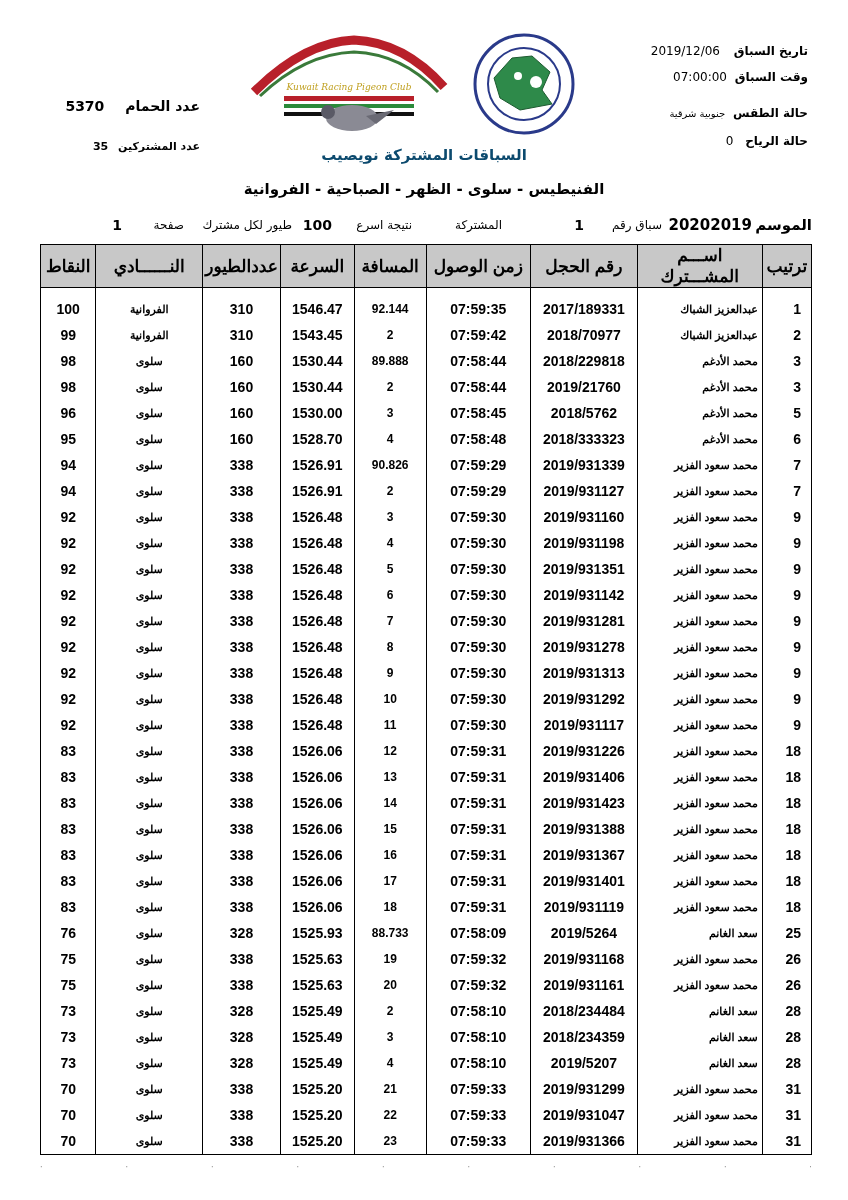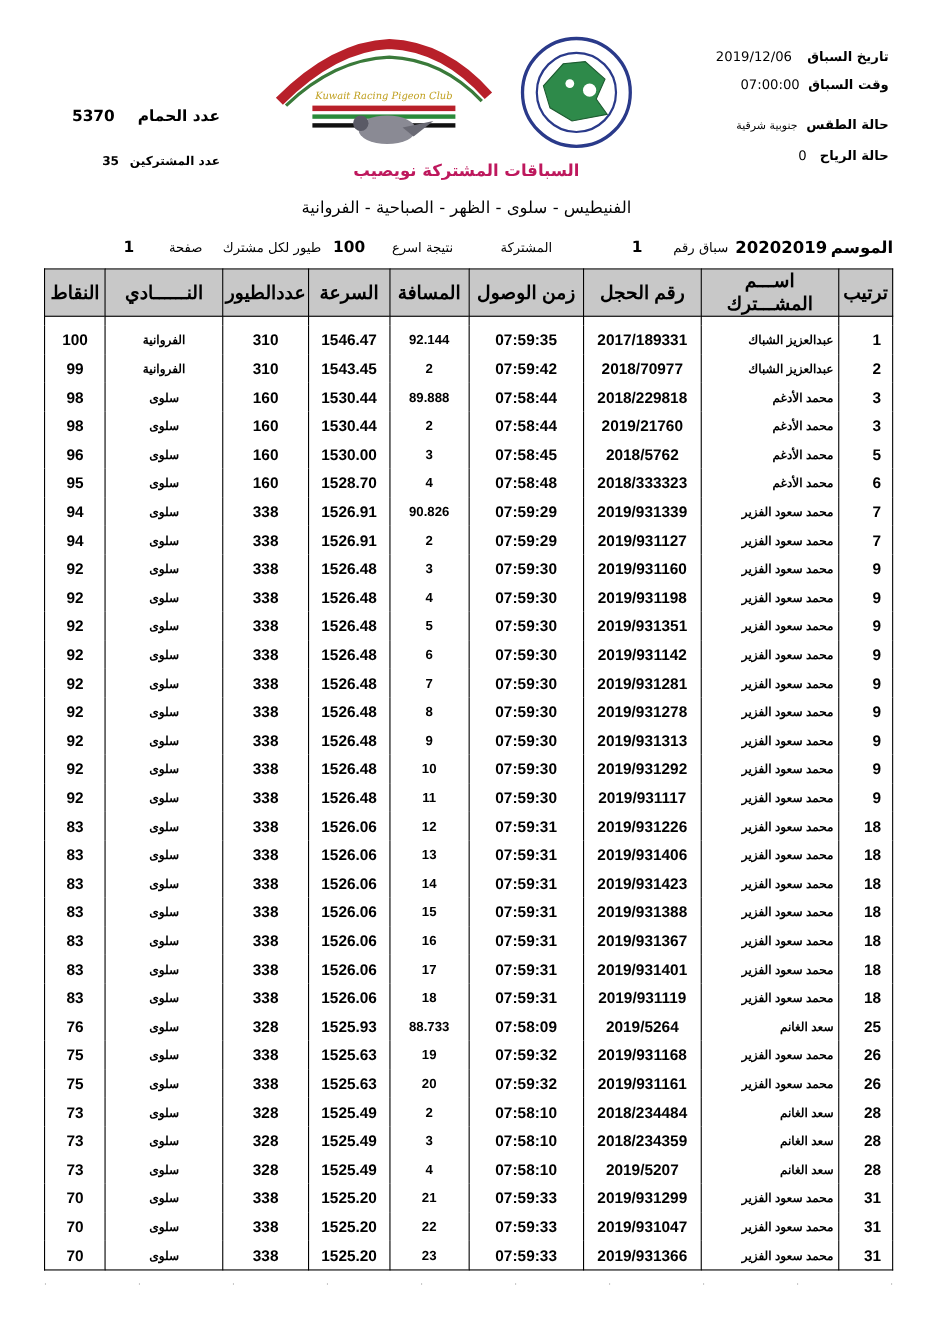--- a/index.html
+++ b/index.html
@@ -1,22 +1,22 @@
 <!DOCTYPE html>
 <html><head>
 <meta charset="utf-8">
 <style>
   html, body { margin:0; padding:0; background:#ffffff; }
   body { width:848px; height:1200px; position:relative; overflow:hidden; font-family:"DejaVu Sans", sans-serif; color:#000; }
   .abs { position:absolute; }
   .info { font-size:12px; white-space:nowrap; }
   .info b { font-weight:bold; }
   .logo { position:absolute; }
-  .title1 { position:absolute; left:0; width:848px; top:146px; text-align:center; color:#be185d; font-weight:bold; font-size:15px; }
-  .title2 { position:absolute; left:0; width:848px; top:180px; text-align:center; font-weight:normal; font-size:15px; }
+  .title1 { position:absolute; left:0; width:848px; top:146px; text-align:center; color:#0c4a6e; font-weight:bold; font-size:15px; }
+  .title2 { position:absolute; left:0; width:848px; top:180px; text-align:center; font-weight:bold; font-size:15px; }
   .meta { position:absolute; top:218px; left:40px; width:772px; height:22px; direction:rtl; font-size:12px; }
   .meta span { position:absolute; top:0; white-space:nowrap; }
   table.results { position:absolute; left:40px; top:244px; width:772px; border-collapse:collapse; direction:rtl; font-family:"Liberation Sans", sans-serif; }
   table.results th { background:#c8c8c8; border:1px solid #000; height:40px; font-size:17px; font-weight:bold; padding:0; text-align:center; }
   table.results td { border-left:1px solid #000; border-right:1px solid #000; height:26px; padding:0 4px; font-size:14px; font-weight:bold; text-align:center; white-space:nowrap; }
   table.results tr.spacer td { height:8px; }
   table.results tr:last-child td { border-bottom:1px solid #000; }
   td.name { text-align:right !important; font-size:11px !important; }
   td.club { font-size:11px !important; font-weight:bold; }
   td.rank { text-align:right !important; padding-right:10px !important; }

